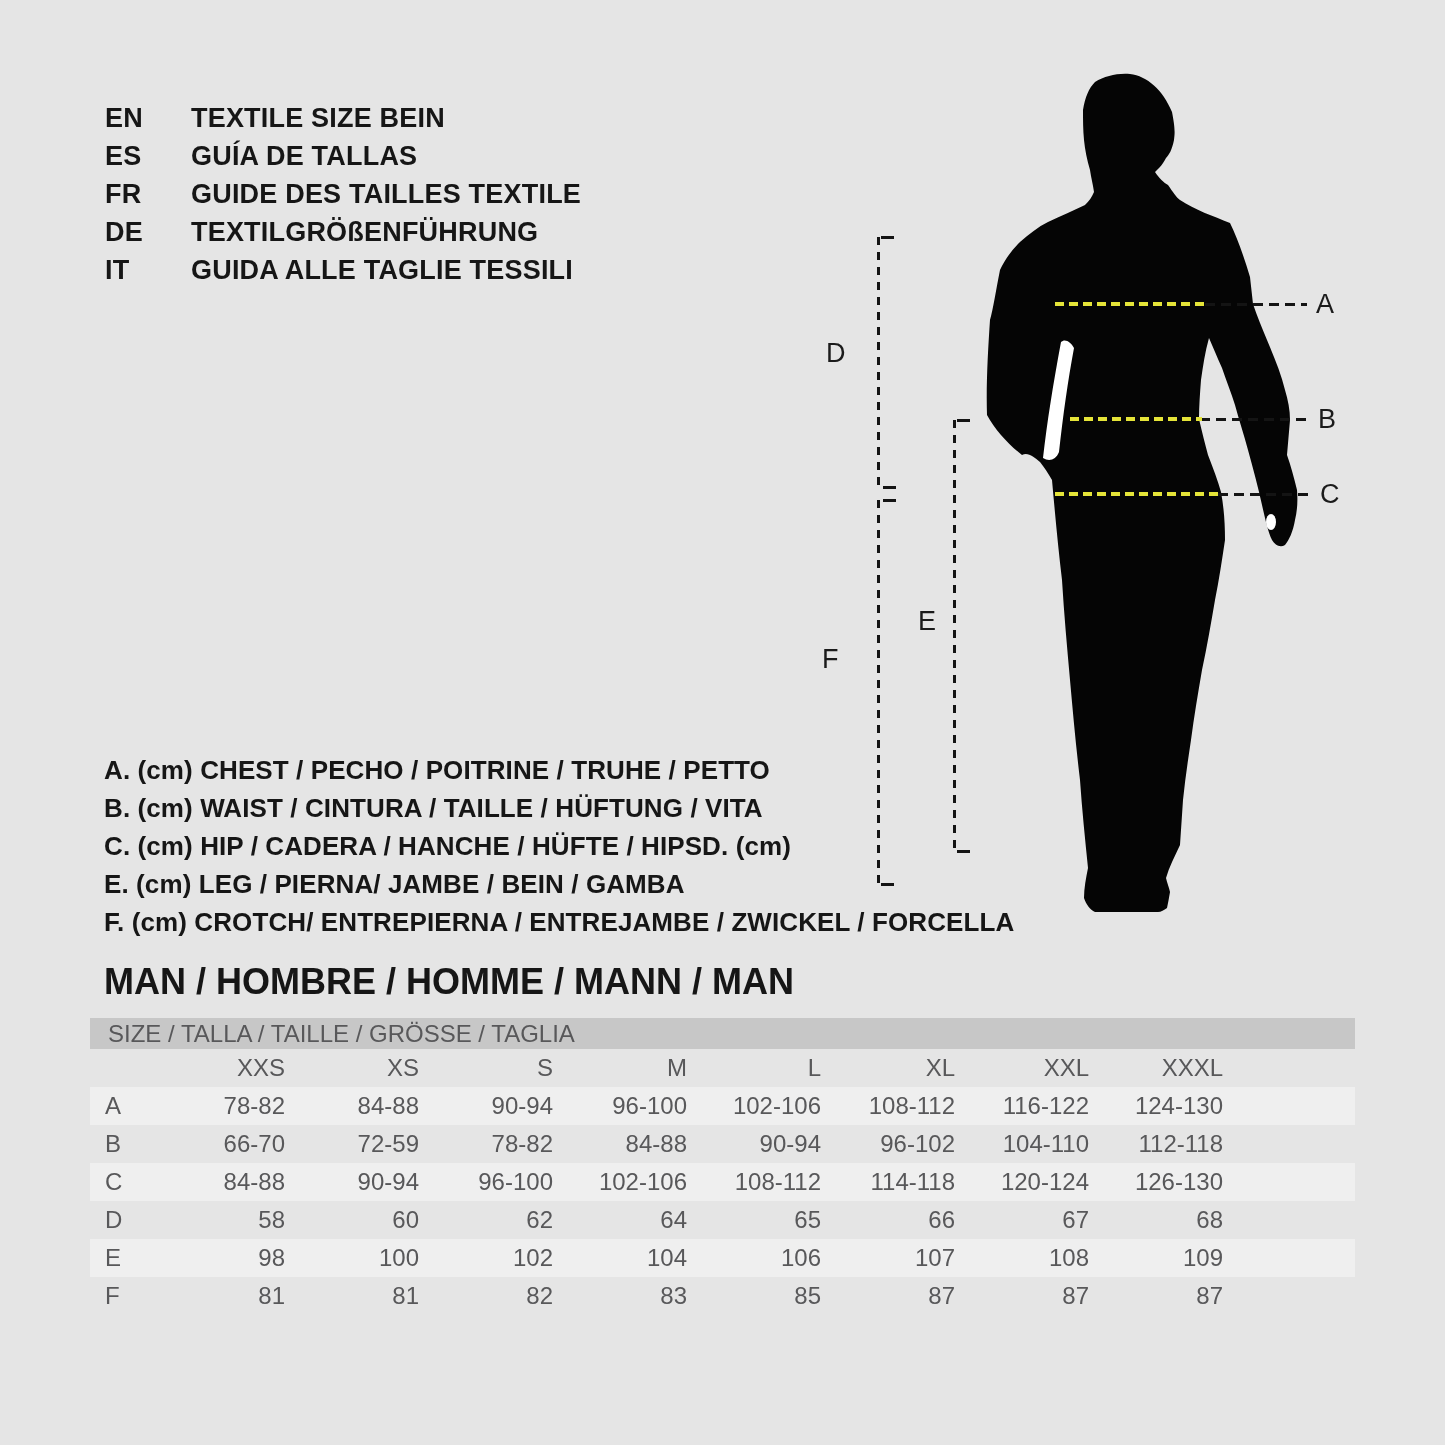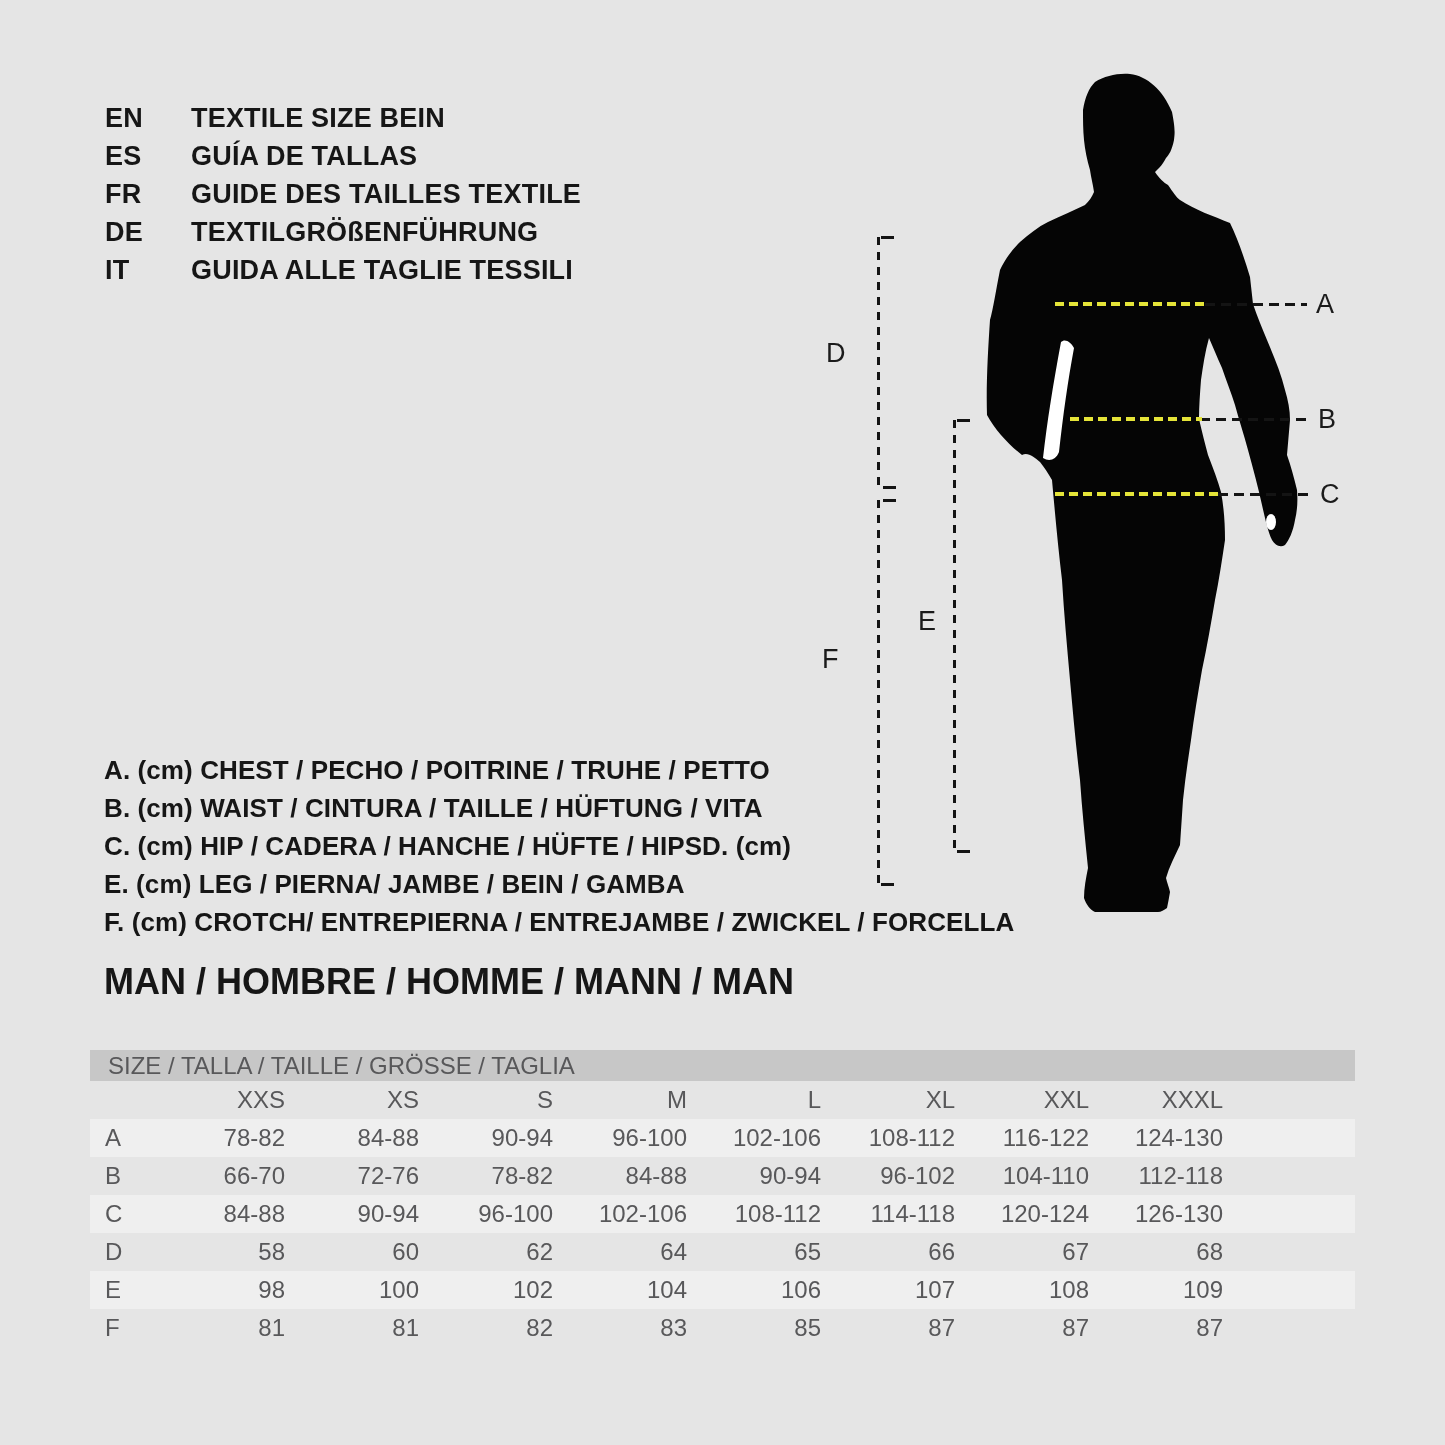--- a/index.html
+++ b/index.html
@@ -12,21 +12,21 @@
 
   
   .legend-block{position:absolute;left:104px;top:727px;font-size:26px;font-weight:600;letter-spacing:.1px;margin-top:24px;}
   .legend-line{height:38px;line-height:38px;white-space:nowrap;}
 
   
   .category-line{position:absolute;left:104px;top:961px;font-size:36px;font-weight:600;white-space:nowrap;}
 
   
   .size-table{position:absolute;left:90px;top:1018px;width:1265px;font-size:24px;color:#58585a;}
-  .thead{height:31px;line-height:31px;background:#c7c7c7;padding-left:18px;white-space:nowrap;margin-top:32px;}
+  .thead{height:31px;line-height:31px;background:#c7c7c7;padding-left:18px;white-space:nowrap;}
   .trow{display:grid;grid-template-columns:61px repeat(8,134px) 1fr;height:38px;align-items:center;}
   .trow.shade{background:#efefef;}
   .trow .lbl{padding-left:15px;text-align:left;}
   .trow .val{text-align:right;}
 
   
   .figure-svg{position:absolute;left:985px;top:70px;width:320px;height:850px;}
   .ydash{position:absolute;height:4px;background:repeating-linear-gradient(90deg,#e5e438 0 9px,transparent 9px 14px);}
   .hdash{position:absolute;height:3px;background:repeating-linear-gradient(90deg,#141414 0 10px,transparent 10px 16px);}
   .vdash{position:absolute;width:3px;background:repeating-linear-gradient(180deg,#141414 0 8px,transparent 8px 15px);}
@@ -193,21 +193,21 @@
       <span class="val">102-106</span>
       <span class="val">108-112</span>
       <span class="val">116-122</span>
       <span class="val">124-130</span>
       <span></span>
     </div>
 
     <div class="trow">
       <span class="lbl">B</span>
       <span class="val">66-70</span>
-      <span class="val">72-76</span>
+      <span class="val">72-59</span>
       <span class="val">78-82</span>
       <span class="val">84-88</span>
       <span class="val">90-94</span>
       <span class="val">96-102</span>
       <span class="val">104-110</span>
       <span class="val">112-118</span>
       <span></span>
     </div>
 
     <div class="trow shade">

